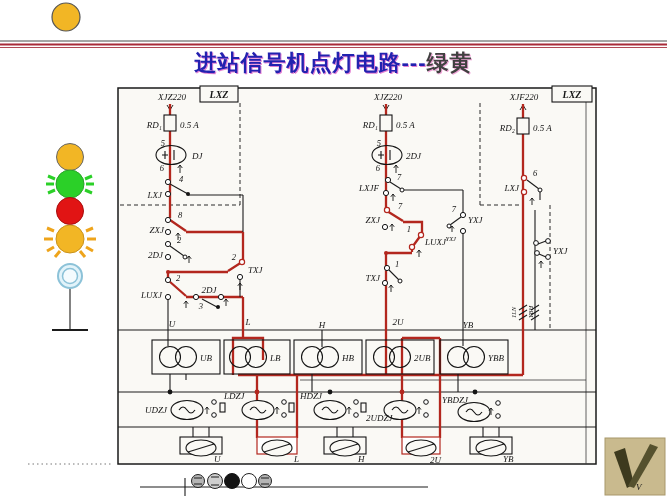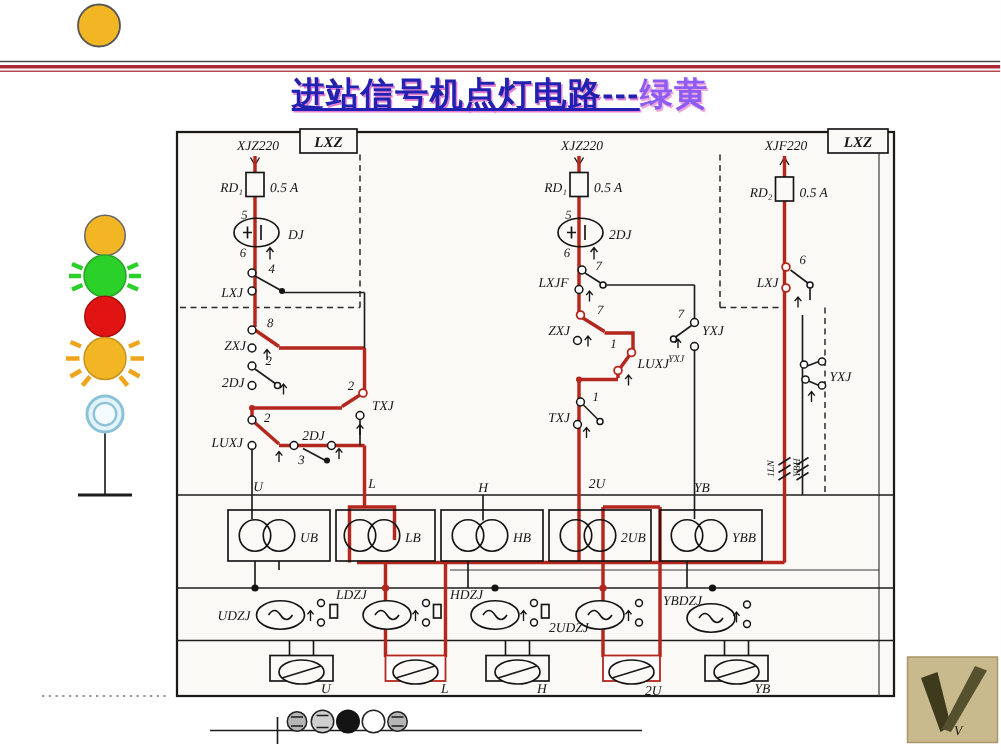--- a/index.html
+++ b/index.html
@@ -1,21 +1,21 @@
 <!DOCTYPE html>
 <html><head>
 <meta charset="utf-8">
 <style>
   html,body{margin:0;padding:0;background:#fff;}
   .slide{position:relative;width:667px;height:500px;background:#fff;overflow:hidden;
          font-family:"Liberation Sans","DejaVu Sans",sans-serif;}
   .title{position:absolute;top:48px;left:0;width:667px;text-align:center;
          font-weight:bold;font-size:22px;letter-spacing:1px;z-index:3;}
-  .title .main{color:#2222b0;text-shadow:1px 1px 0 #e37fd2;text-decoration:underline;}
-  .title .accent{color:#8b5cf6;text-shadow:1px 1px 0 #f0a6d8;}
+  .title .main{color:#2222b0;text-shadow:1px 1px 0 #e37fd2;}
+  .title .accent{color:#404040;text-shadow:1px 1px 0 #f0a6d8;}
   svg{position:absolute;top:0;left:0;z-index:1;}
   .wire{stroke:#1c1c1c;stroke-width:1.1;fill:none}
   .thin{stroke:#3a3a3a;stroke-width:.8;fill:none}
   .red{stroke:#b3271e;stroke-width:2.3;fill:none}
   .dash{stroke:#2a2a2a;stroke-width:1;stroke-dasharray:4 3;fill:none}
   .sym{stroke:#141414;fill:none;stroke-width:1.1}
   .symf{stroke:#141414;fill:#faf9f5;stroke-width:1.1}
   .cc{fill:#fff;stroke:#141414;stroke-width:1}
   .ccr{fill:#fff;stroke:#b3271e;stroke-width:1.2}
   .arr{stroke:#141414;stroke-width:.9;fill:none}

